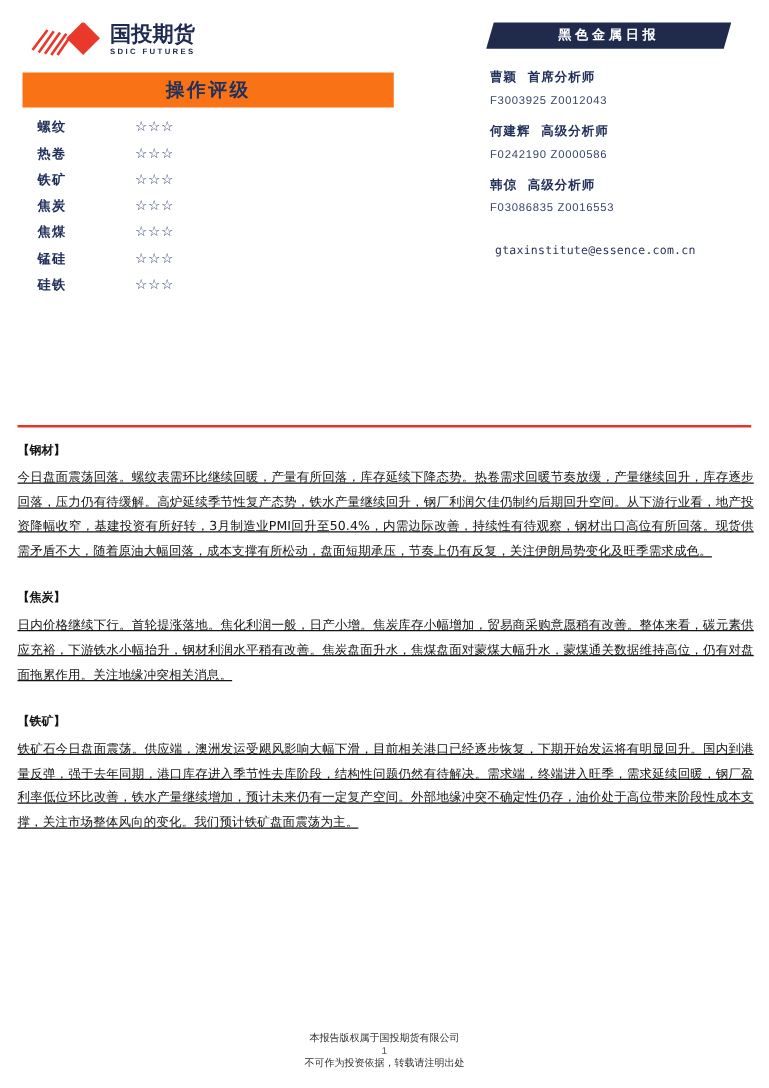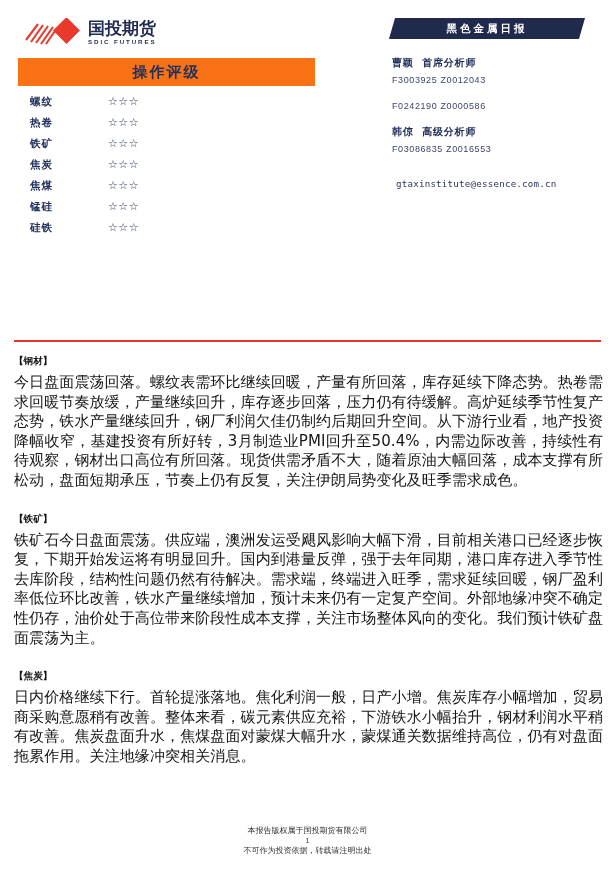--- a/index.html
+++ b/index.html
@@ -204,26 +204,27 @@
   .section-heading {
     font-family: "DejaVu Sans", "Liberation Sans", sans-serif;
     font-size: 9.6px;
     font-weight: bold;
     color: #141414;
     line-height: 20px;
     margin-bottom: 2px;
   }
   .section-body {
     font-family: "DejaVu Sans", "Liberation Sans", sans-serif;
-    font-size: 15px;
+    font-size: 10px;
     color: #141414;
     line-height: 19.6px;
     text-align: justify;
     text-justify: inter-ideograph;
     letter-spacing: 0.1px;
+    text-decoration: underline;
   }
 
   
   .footer {
     position: absolute;
     left: 14px;
     bottom: 14px;
     width: 587px;
     display: flex;
     align-items: center;
@@ -304,20 +305,21 @@
       <div class="report-banner"></div>
       <div class="report-banner-text">黑色金属日报</div>
     </div>
 
     <div class="analysts">
       <div class="analyst">
         <div class="analyst-name"><span>曹颖</span>&nbsp;&nbsp;<span>首席分析师</span></div>
         <div class="analyst-code">F3003925  Z0012043</div>
       </div>
       <div class="analyst">
+        <div class="analyst-name"><span>何建辉</span>&nbsp;&nbsp;<span>高级分析师</span></div>
         <div class="analyst-code">F0242190  Z0000586</div>
       </div>
       <div class="analyst">
         <div class="analyst-name"><span>韩倞</span>&nbsp;&nbsp;<span>高级分析师</span></div>
         <div class="analyst-code">F03086835  Z0016553</div>
       </div>
     </div>
 
     <div class="contact">
       <div class="contact-line">gtaxinstitute@essence.com.cn</div>
@@ -328,27 +330,27 @@
 </div>
 
 <div class="content">
 
   <div class="section">
     <div class="section-heading">【钢材】</div>
     <div class="section-body">今日盘面震荡回落。螺纹表需环比继续回暖，产量有所回落，库存延续下降态势。热卷需求回暖节奏放缓，产量继续回升，库存逐步回落，压力仍有待缓解。高炉延续季节性复产态势，铁水产量继续回升，钢厂利润欠佳仍制约后期回升空间。从下游行业看，地产投资降幅收窄，基建投资有所好转，3月制造业PMI回升至50.4%，内需边际改善，持续性有待观察，钢材出口高位有所回落。现货供需矛盾不大，随着原油大幅回落，成本支撑有所松动，盘面短期承压，节奏上仍有反复，关注伊朗局势变化及旺季需求成色。</div>
   </div>
 
   <div class="section">
+    <div class="section-heading">【焦炭】</div>
+    <div class="section-body">日内价格继续下行。首轮提涨落地。焦化利润一般，日产小增。焦炭库存小幅增加，贸易商采购意愿稍有改善。整体来看，碳元素供应充裕，下游铁水小幅抬升，钢材利润水平稍有改善。焦炭盘面升水，焦煤盘面对蒙煤大幅升水，蒙煤通关数据维持高位，仍有对盘面拖累作用。关注地缘冲突相关消息。</div>
+  </div>
+
+  <div class="section">
     <div class="section-heading">【铁矿】</div>
     <div class="section-body">铁矿石今日盘面震荡。供应端，澳洲发运受飓风影响大幅下滑，目前相关港口已经逐步恢复，下期开始发运将有明显回升。国内到港量反弹，强于去年同期，港口库存进入季节性去库阶段，结构性问题仍然有待解决。需求端，终端进入旺季，需求延续回暖，钢厂盈利率低位环比改善，铁水产量继续增加，预计未来仍有一定复产空间。外部地缘冲突不确定性仍存，油价处于高位带来阶段性成本支撑，关注市场整体风向的变化。我们预计铁矿盘面震荡为主。</div>
-  </div>
-
-  <div class="section">
-    <div class="section-heading">【焦炭】</div>
-    <div class="section-body">日内价格继续下行。首轮提涨落地。焦化利润一般，日产小增。焦炭库存小幅增加，贸易商采购意愿稍有改善。整体来看，碳元素供应充裕，下游铁水小幅抬升，钢材利润水平稍有改善。焦炭盘面升水，焦煤盘面对蒙煤大幅升水，蒙煤通关数据维持高位，仍有对盘面拖累作用。关注地缘冲突相关消息。</div>
   </div>
 
 </div>
 
 <div class="footer">
   <span>本报告版权属于国投期货有限公司</span>
   <span class="footer-center">1</span>
   <span>不可作为投资依据，转载请注明出处</span>
 </div>
 

